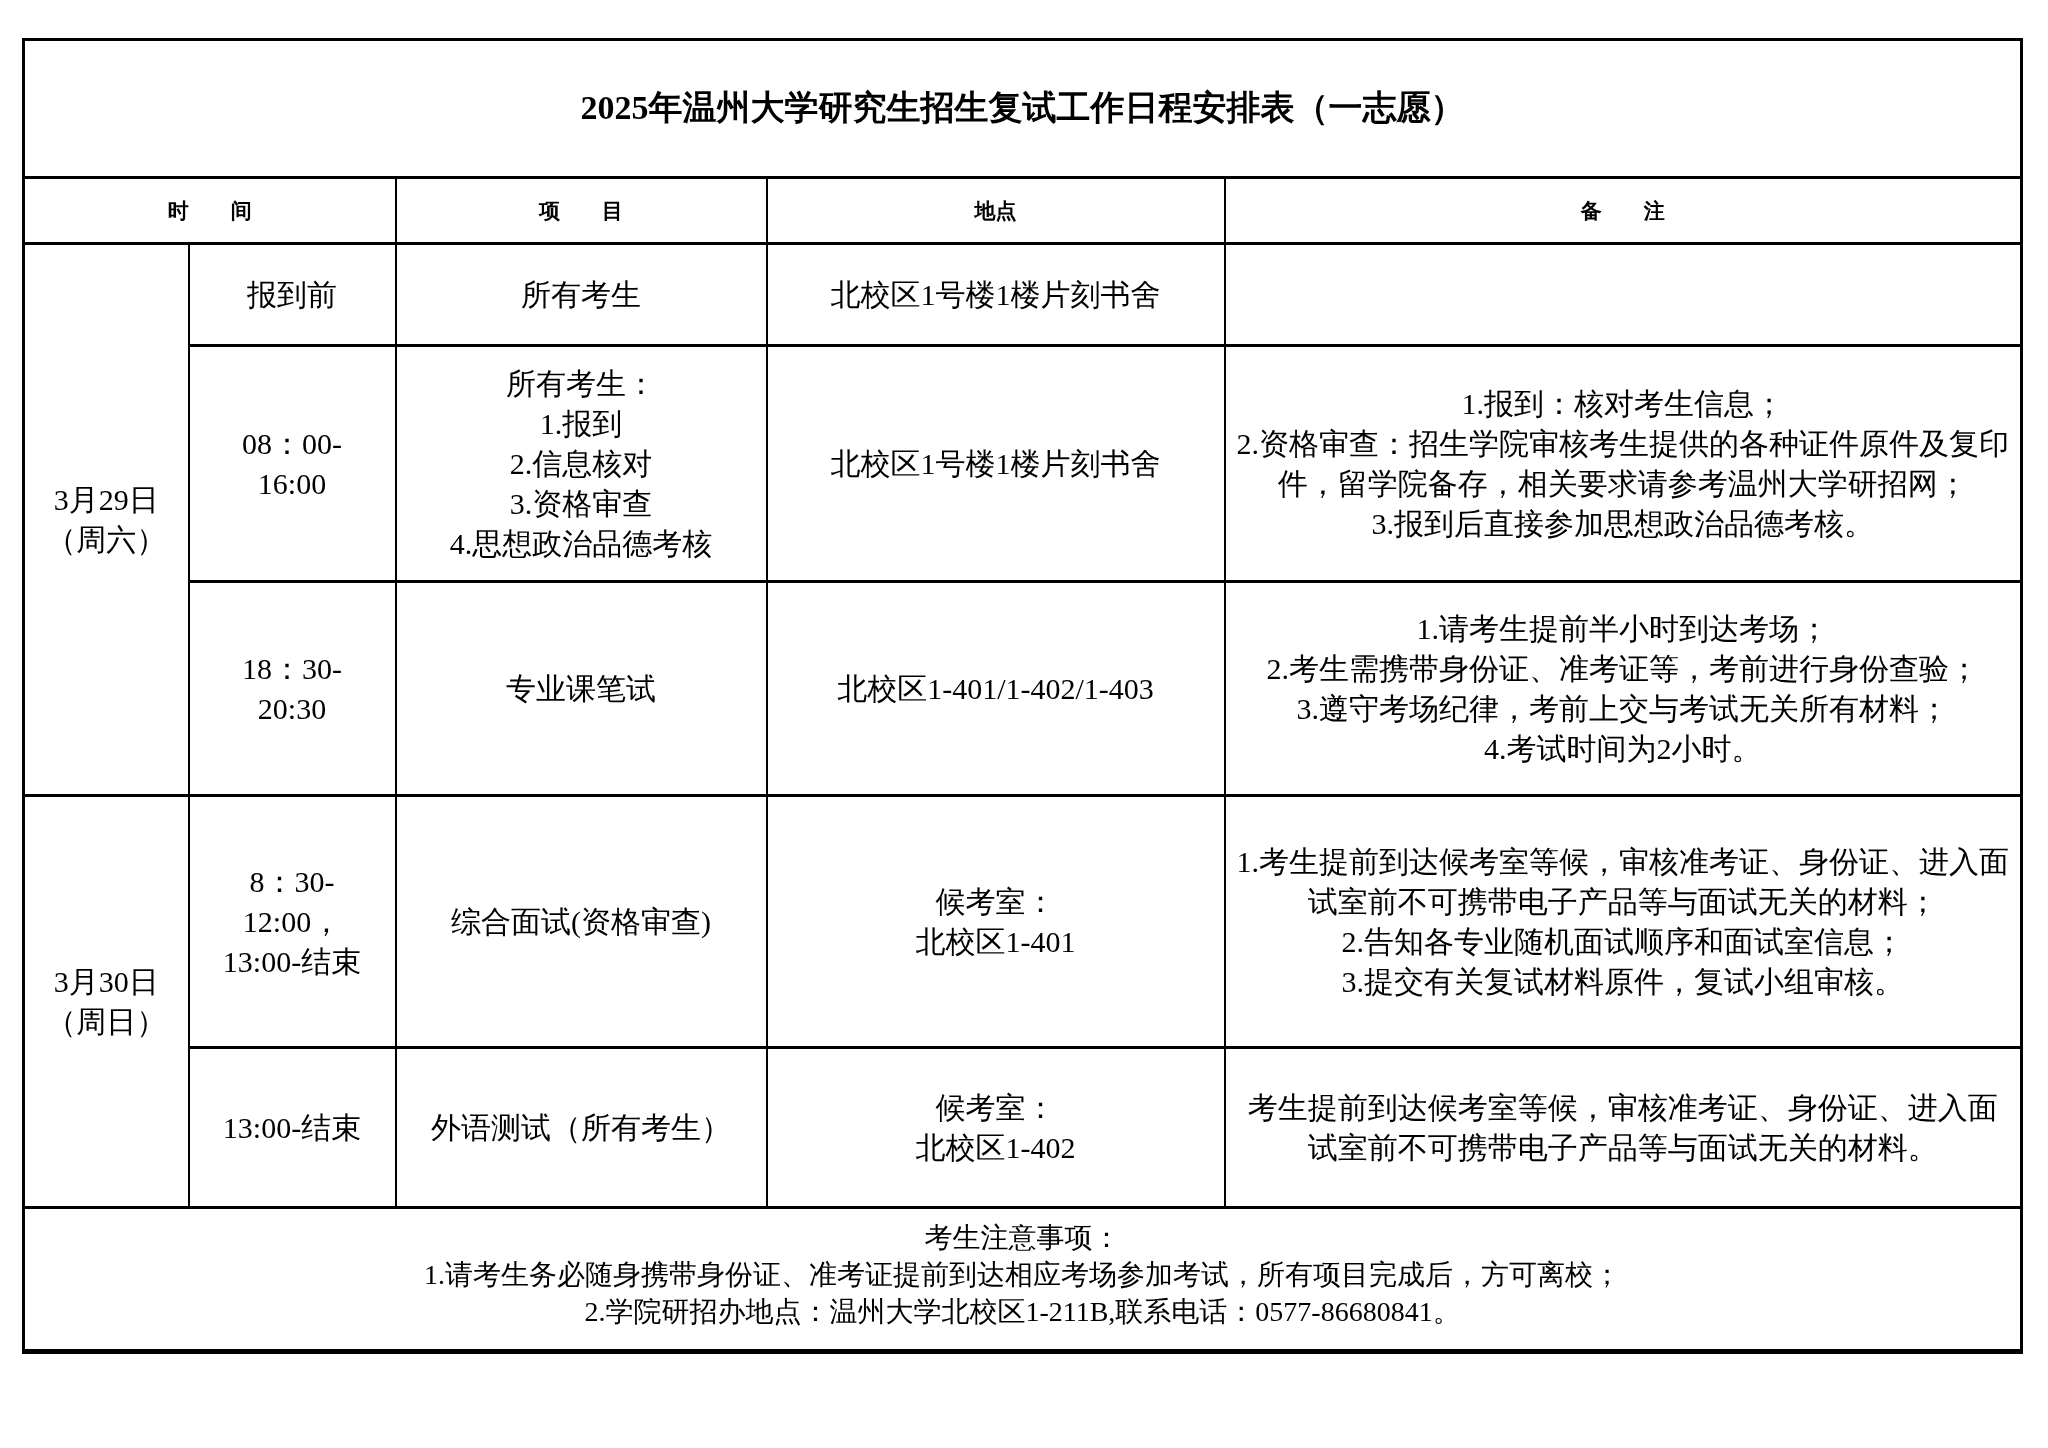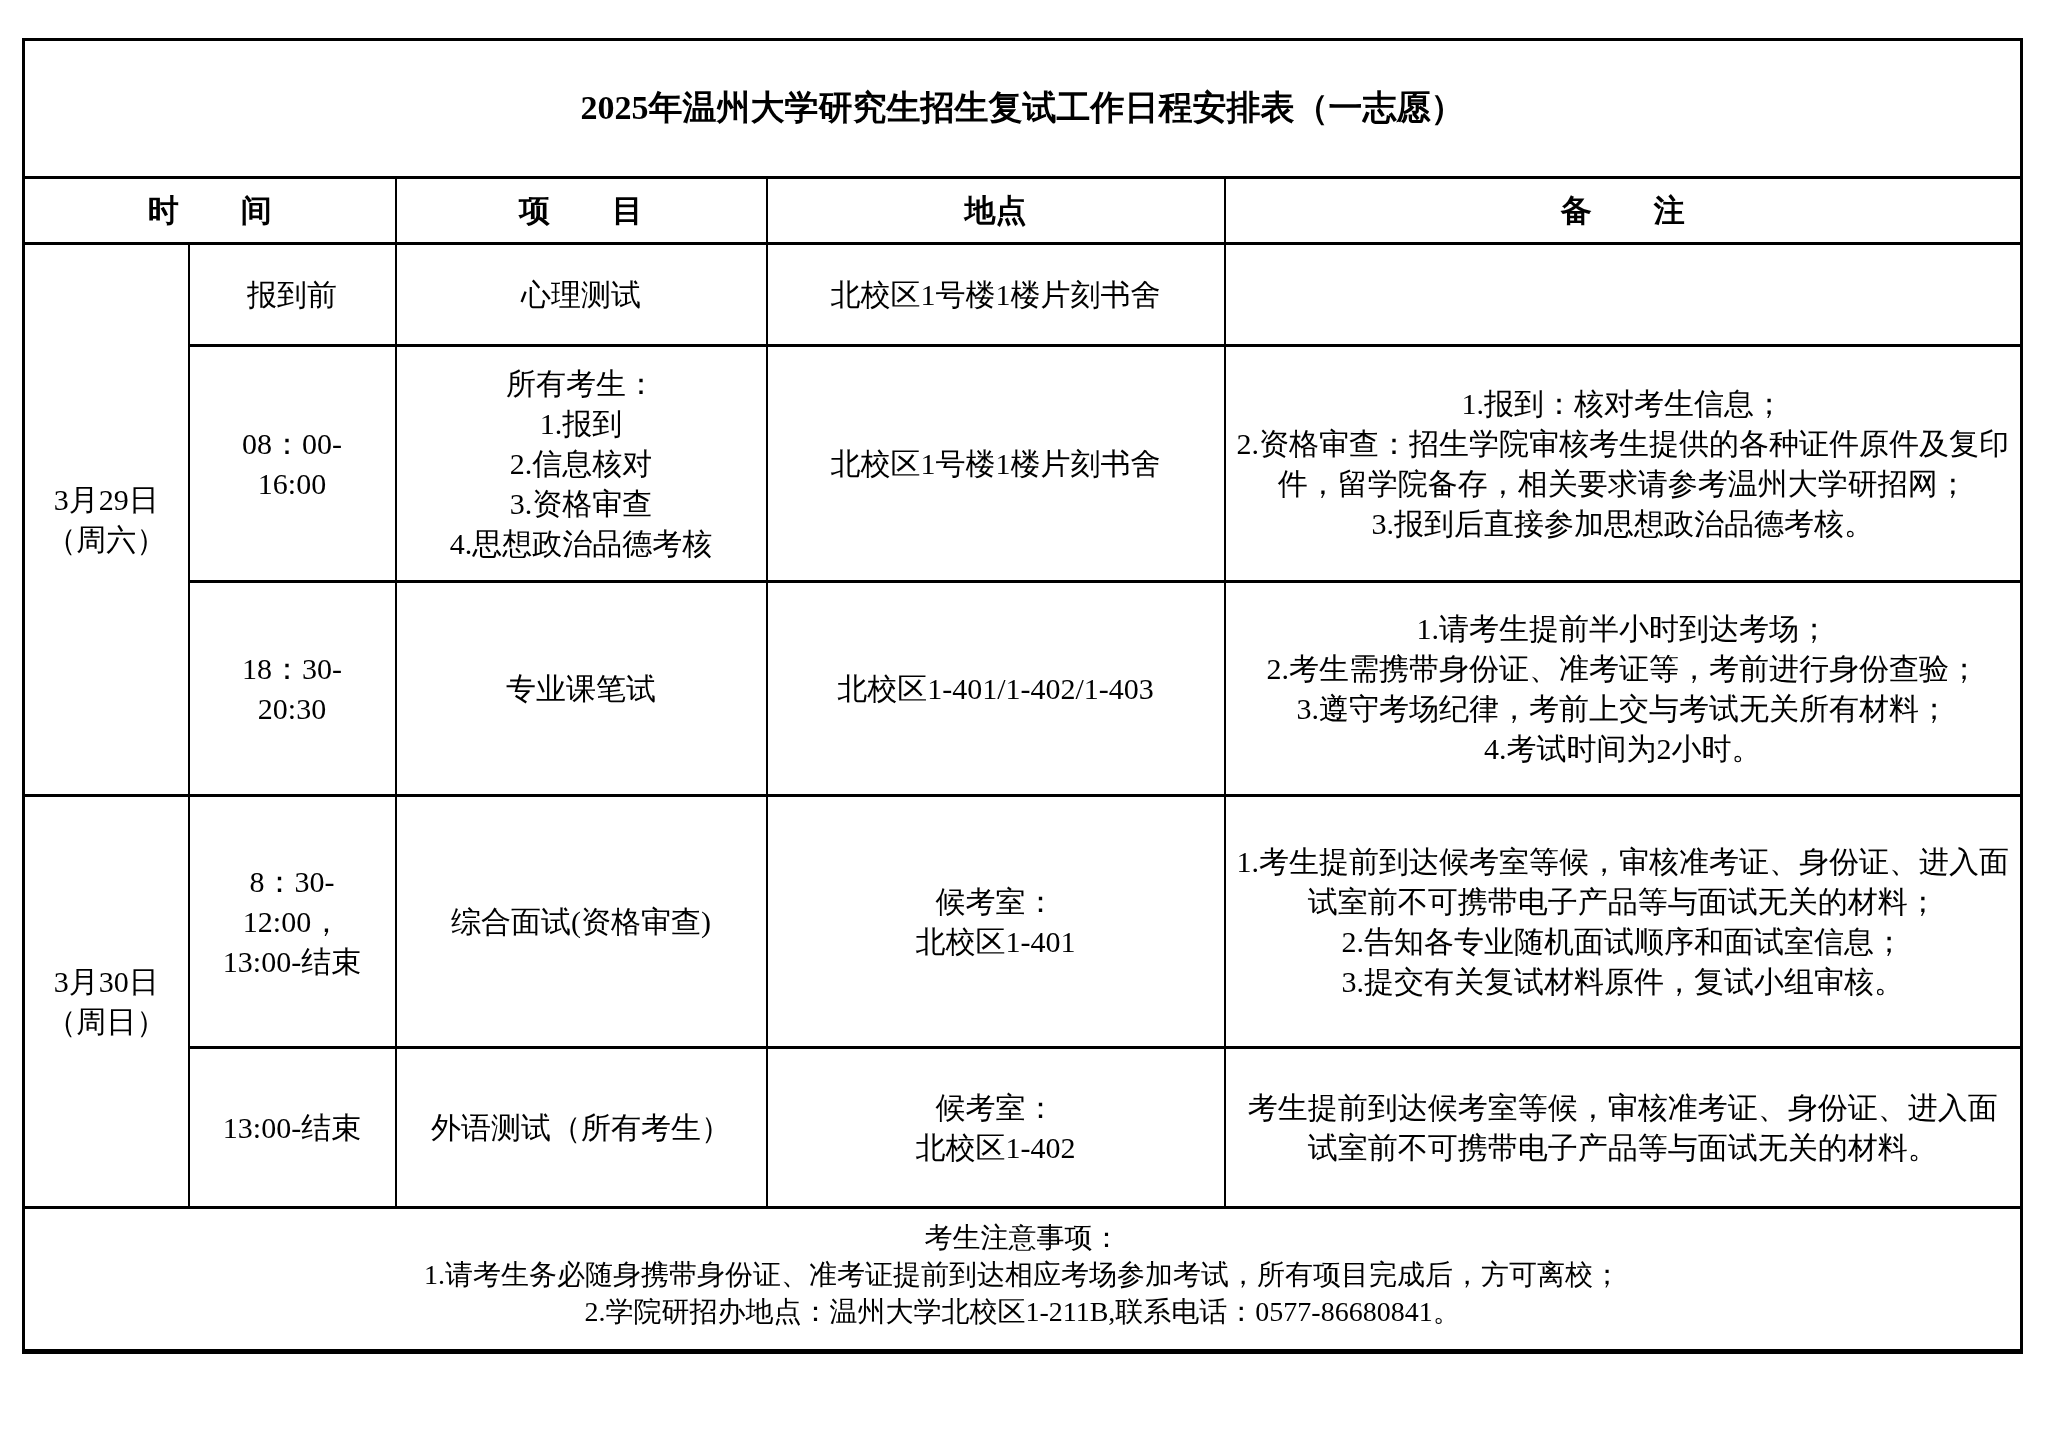--- a/index.html
+++ b/index.html
@@ -38,21 +38,21 @@
   tr.title-row td {
     height: 138px;
     text-align: center;
     font-size: 34px;
     font-weight: bold;
     line-height: 1.2;
   }
   tr.header-row td {
     height: 66px;
     text-align: center;
-    font-size: 31px;
+    font-size: 21px;
     font-weight: bold;
   }
   tr.r1 td { height: 102px; }
   tr.r2 td { height: 236px; }
   tr.r3 td { height: 214px; margin-left: 32px; }
   tr.r4 td { height: 252px; }
   tr.r5 td { height: 160px; }
   .c-center { text-align: center; }
   .c-left   { text-align: center; }
   tr.notes-row td {
@@ -86,21 +86,21 @@
       <td colspan="2">时　　间</td>
       <td>项　　目</td>
       <td>地点</td>
       <td>备　　注</td>
     </tr>
 
     <tr class="r1">
       <td rowspan="3" class="c-center">3月29日
 （周六）</td>
       <td class="c-center">报到前</td>
-      <td class="c-center">心理测试</td>
+      <td class="c-center">所有考生</td>
       <td class="c-left">北校区1号楼1楼片刻书舍</td>
       <td class="c-left"></td>
     </tr>
 
     <tr class="r2">
       <td class="c-center">08：00-
 16:00</td>
       <td class="c-left">所有考生：
 1.报到
 2.信息核对

